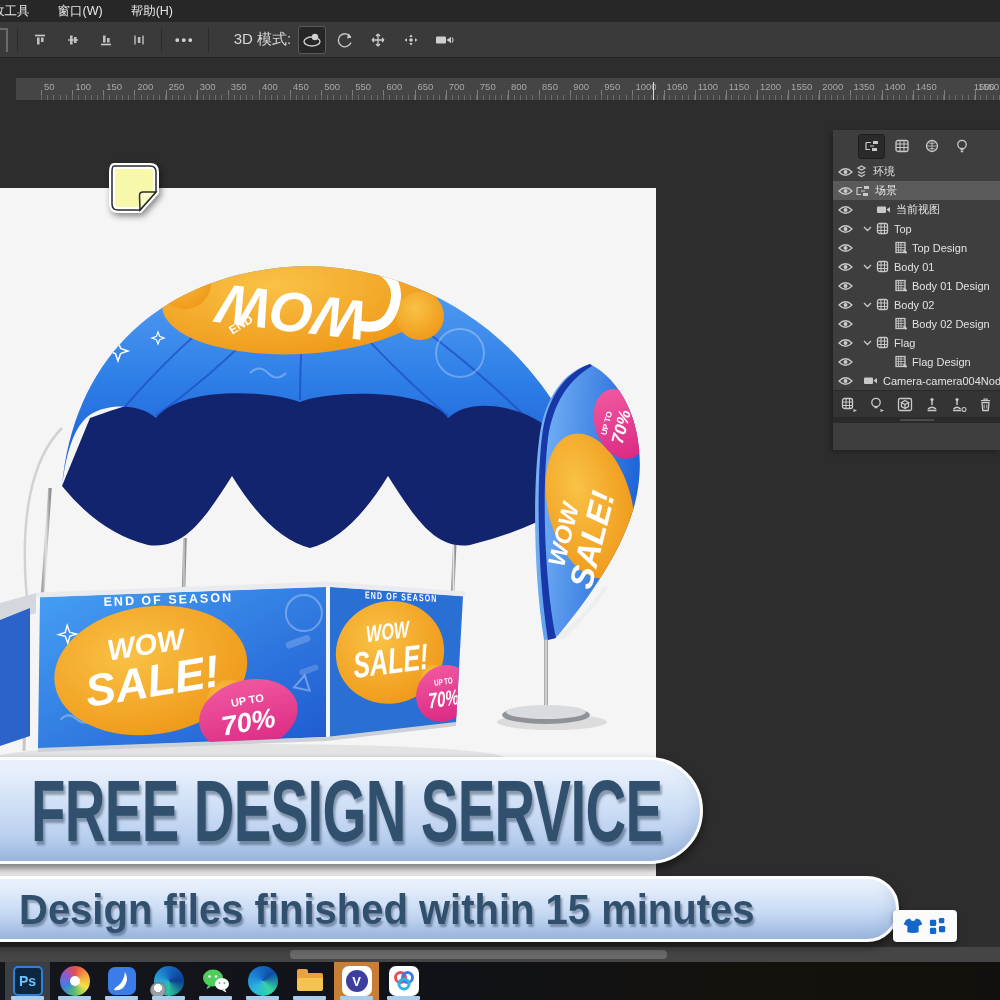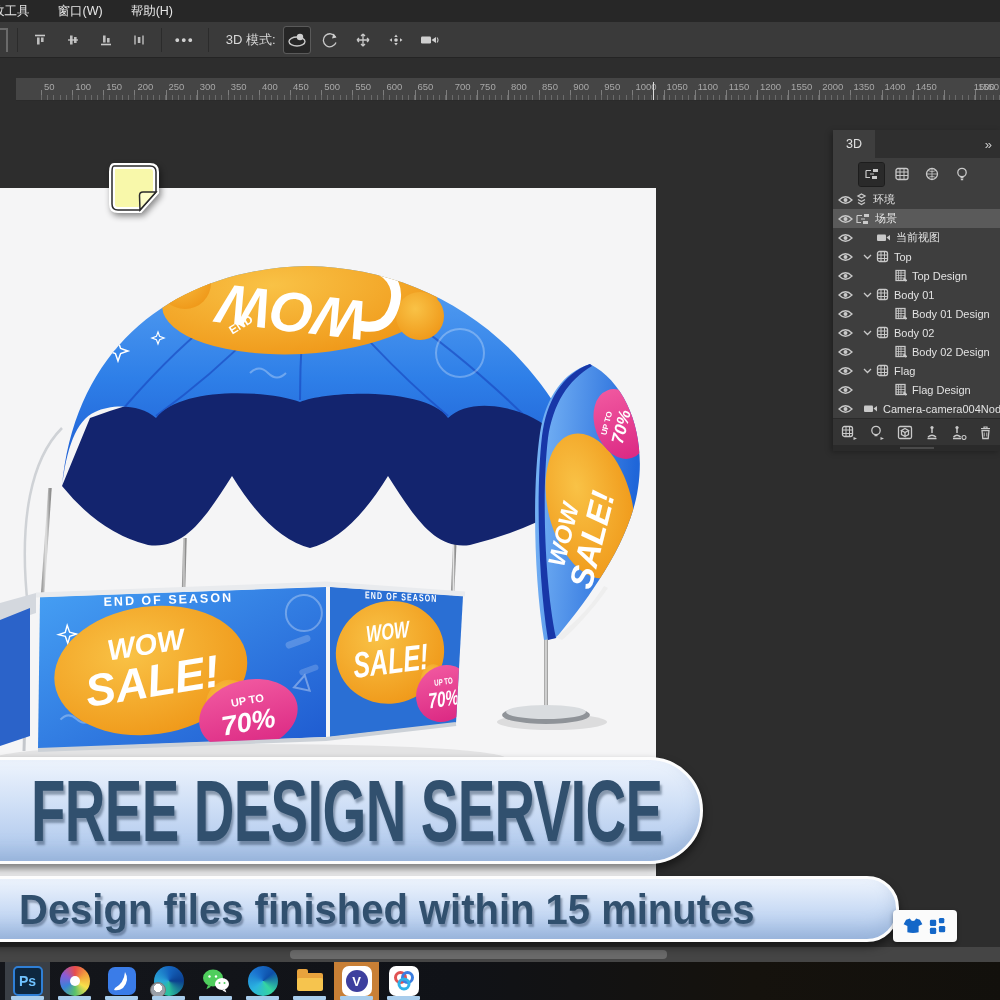--- a/index.html
+++ b/index.html
@@ -14,21 +14,21 @@
     display:flex;align-items:center;gap:28px;color:#e6e6e6;font-size:12.5px;z-index:4;}
   .menubar .mi:first-child{margin-left:-8px;}
   .obar{position:absolute;left:0;top:22px;width:1000px;height:35px;background:#3a3a3a;
     border-bottom:1px solid #242424;display:flex;align-items:center;z-index:4;color:#d8d8d8;}
   .obar .sliver{width:10px;height:22px;border-right:2px solid #8a8a8a;border-top:2px solid #8a8a8a;margin-left:-4px;opacity:.6;}
   .obar .sep{width:1px;height:24px;background:#2b2b2b;margin:0 9px;}
   .alignbtns,.modebtns{display:flex;align-items:center;gap:7px;}
   .tool-btn{width:26px;height:26px;display:flex;align-items:center;justify-content:center;border-radius:2px;}
   .tool-btn.active{background:#262626;outline:1px solid #5a5a5a;}
   .more-dots{font-size:13px;font-weight:bold;letter-spacing:2px;color:#cfcfcf;margin:0 4px;}
-  .mode-label{font-size:13px;margin:0 8px 0 8px;white-space:nowrap;}
+  .mode-label{font-size:15px;margin:0 8px 0 16px;white-space:nowrap;}
   
   .ruler{position:absolute;left:16px;top:78px;width:1000px;height:22px;background:#454545;z-index:4;
     border-bottom:1px solid #2a2a2a;text-decoration:underline;}
   .ruler::before{content:"";position:absolute;left:25px;right:0;bottom:0;height:10px;
     background:repeating-linear-gradient(90deg,#7d7d7d 0 1px,transparent 1px 31.13px);}
   .ruler::after{content:"";position:absolute;left:25px;right:0;bottom:0;height:5px;
     background:repeating-linear-gradient(90deg,#6a6a6a 0 1px,transparent 1px 6.22px);}
   .rnum{position:absolute;top:3px;font-size:9.5px;color:#a8a8a8;padding-left:3px;}
   .ruler-marker{position:absolute;left:637px;top:4px;width:1px;height:18px;background:#dddddd;z-index:2;}
   
@@ -187,21 +187,21 @@
     <span class="rnum" style="left: 118.39px;">200</span>
     <span class="rnum" style="left: 149.52px;">250</span>
     <span class="rnum" style="left: 180.65px;">300</span>
     <span class="rnum" style="left: 211.78px;">350</span>
     <span class="rnum" style="left: 242.91px;">400</span>
     <span class="rnum" style="left: 274.04px;">450</span>
     <span class="rnum" style="left: 305.17px;">500</span>
     <span class="rnum" style="left: 336.3px;">550</span>
     <span class="rnum" style="left: 367.43px;">600</span>
     <span class="rnum" style="left: 398.56px;">650</span>
-    <span class="rnum" style="left: 429.69px; margin-left: 6px;">700</span>
+    <span class="rnum" style="left: 429.69px;">700</span>
     <span class="rnum" style="left: 460.82px;">750</span>
     <span class="rnum" style="left: 491.95px;">800</span>
     <span class="rnum" style="left: 523.08px;">850</span>
     <span class="rnum" style="left: 554.21px;">900</span>
     <span class="rnum" style="left: 585.34px;">950</span>
     <span class="rnum" style="left: 616.47px;">1000</span>
     <span class="rnum" style="left: 647.6px;">1050</span>
     <span class="rnum" style="left: 678.73px;">1100</span>
     <span class="rnum" style="left: 709.86px;">1150</span>
     <span class="rnum" style="left: 740.99px;">1200</span>
@@ -365,24 +365,20 @@
 
 <div class="sticky-note">
   <svg width="56" height="54" viewBox="0 0 56 54">
     <path d="M8 6 H44 Q50 6 50 12 V32 L34 50 H12 Q6 50 6 44 V12 Q6 6 8 6 Z" fill="#f8f8aa" stroke="#ffffff" stroke-width="6"></path>
     <path d="M8 6 H44 Q50 6 50 12 V32 L34 50 H12 Q6 50 6 44 V12 Q6 6 8 6 Z" fill="none" stroke="#2b2b2b" stroke-width="1.5"></path>
     <path d="M50 32 L34 50 L33.5 35.5 Q33.5 32 37 32 Z" fill="#fdfdc8" stroke="#2b2b2b" stroke-width="1.5"></path>
   </svg>
 </div>
 
 <div class="panel3d">
-  <div class="p3d-tabbar">
-    <span class="p3d-tab">3D</span>
-    <span class="p3d-collapse">»</span>
-  </div>
   <div class="p3d-filters">
       <span class="filt active">
         <svg width="15" height="12" viewBox="0 0 15 12" fill="none" stroke="#c9c9c9" stroke-width="1.3">
           <path d="M2 2.5 H7 M2 2.5 V9.5 H6 M6 6 H10" stroke-width="1.2"></path>
           <rect x="9" y="1" width="5" height="3" fill="#c9c9c9" stroke="none"></rect>
           <rect x="8" y="8" width="5" height="3" fill="#c9c9c9" stroke="none"></rect>
         </svg>
       </span>
       <span class="filt">
         <svg width="16" height="14" viewBox="0 0 16 14" fill="none" stroke="#c9c9c9" stroke-width="1.3">

